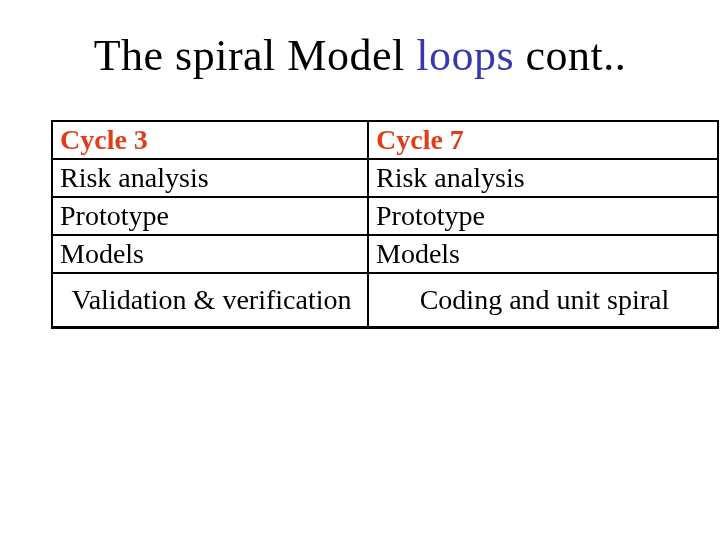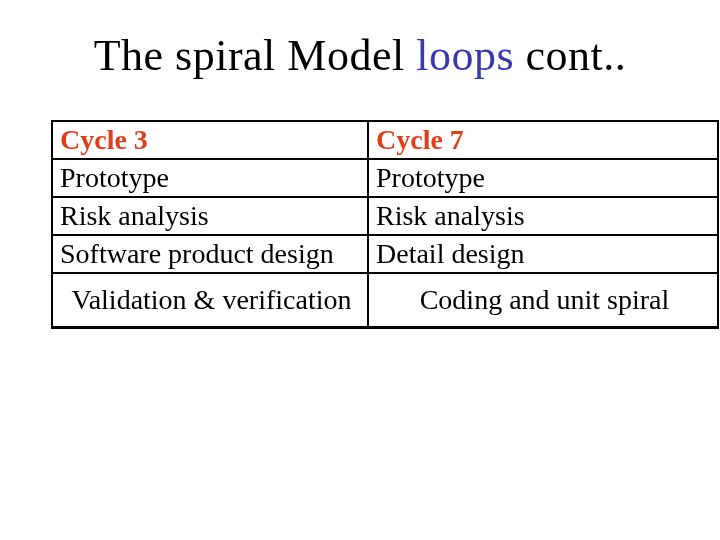--- a/index.html
+++ b/index.html
@@ -74,30 +74,30 @@
 
   <h1 class="slide-title"><span>The spiral Model </span><span class="hl">loops</span><span> cont..</span></h1>
 
   <table class="cycles-table">
     <tbody>
       <tr class="r-head">
         <td class="c1">Cycle 3</td>
         <td>Cycle 7</td>
       </tr>
       <tr class="r-normal">
+        <td class="c1">Risk analysis</td>
+        <td>Risk analysis</td>
+      </tr>
+      <tr class="r-normal">
         <td class="c1">Prototype</td>
         <td>Prototype</td>
       </tr>
       <tr class="r-normal">
-        <td class="c1">Risk analysis</td>
-        <td>Risk analysis</td>
-      </tr>
-      <tr class="r-normal">
-        <td class="c1">Software product design</td>
-        <td>Detail design</td>
+        <td class="c1">Models</td>
+        <td>Models</td>
       </tr>
       <tr class="r-tall">
         <td class="c1">Validation &amp; verification</td>
         <td>Coding and unit spiral</td>
       </tr>
     </tbody>
   </table>
 
 </div>
 

